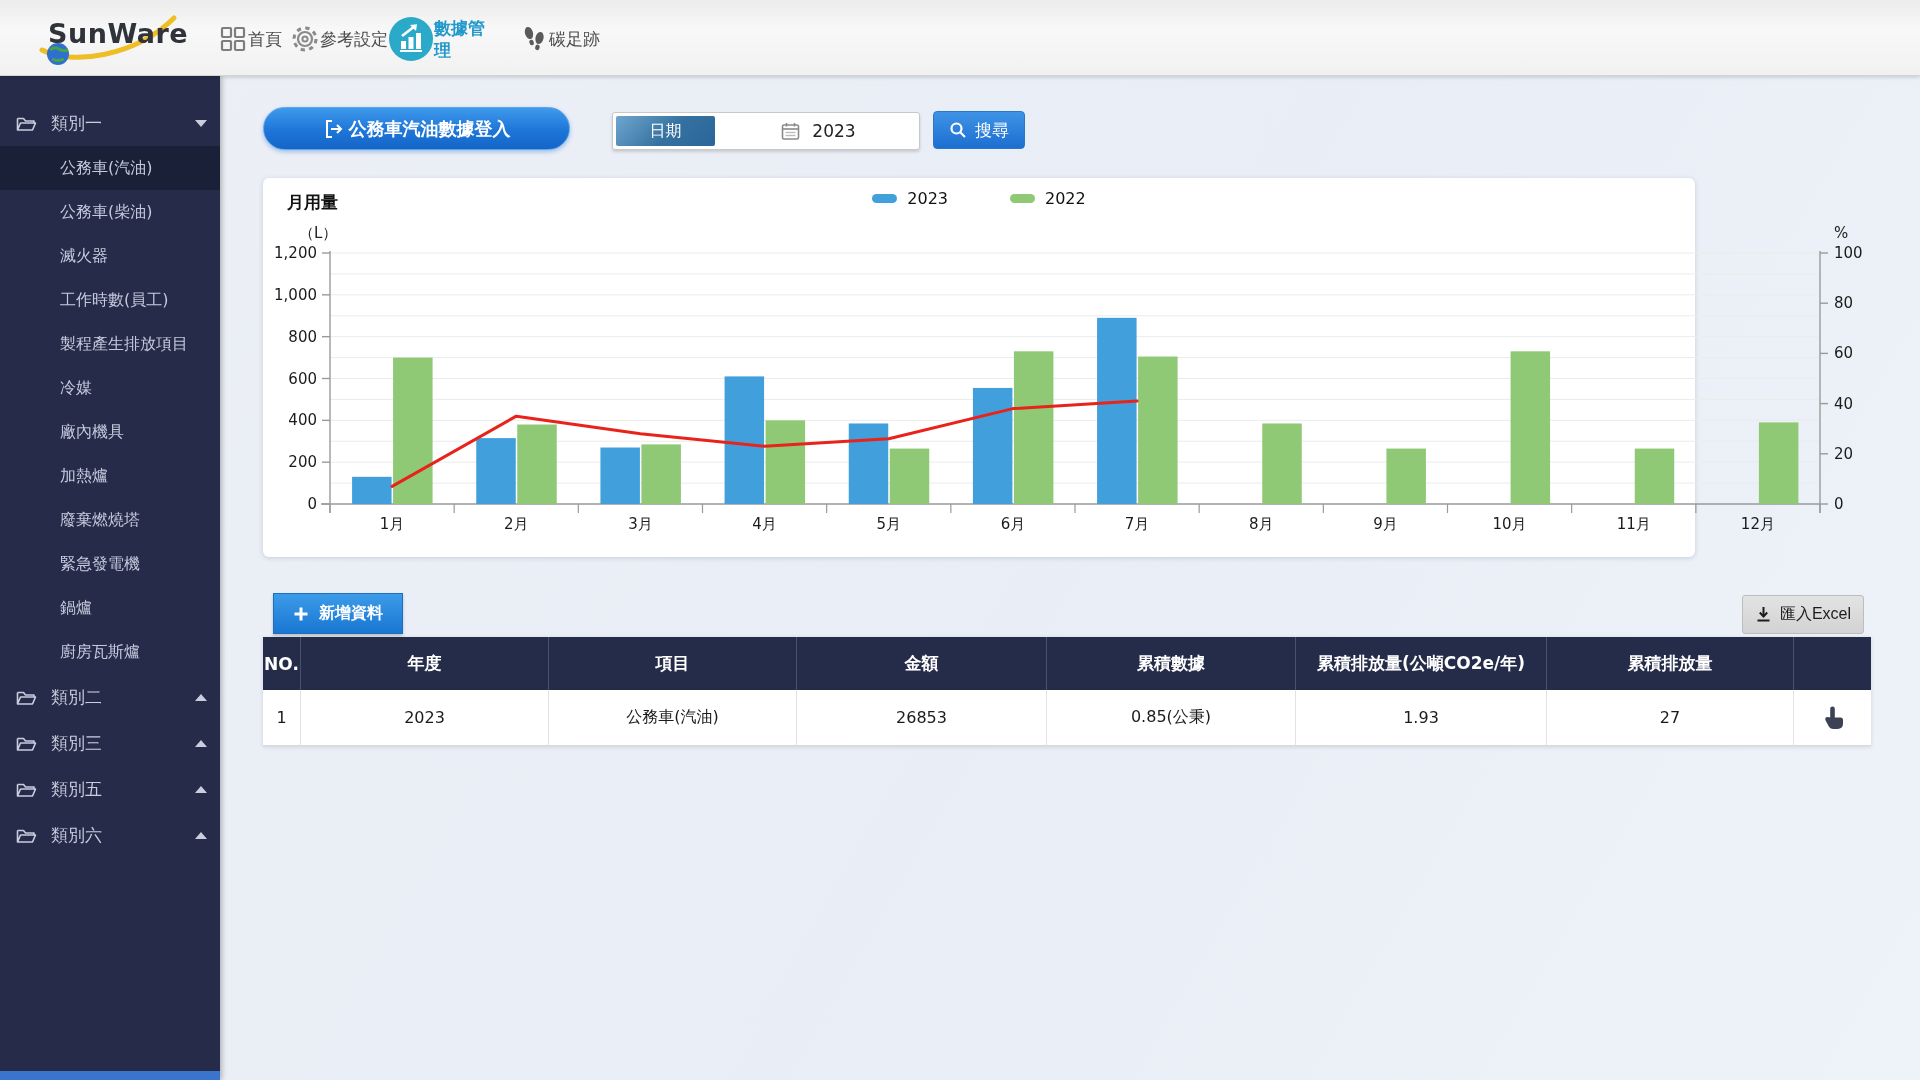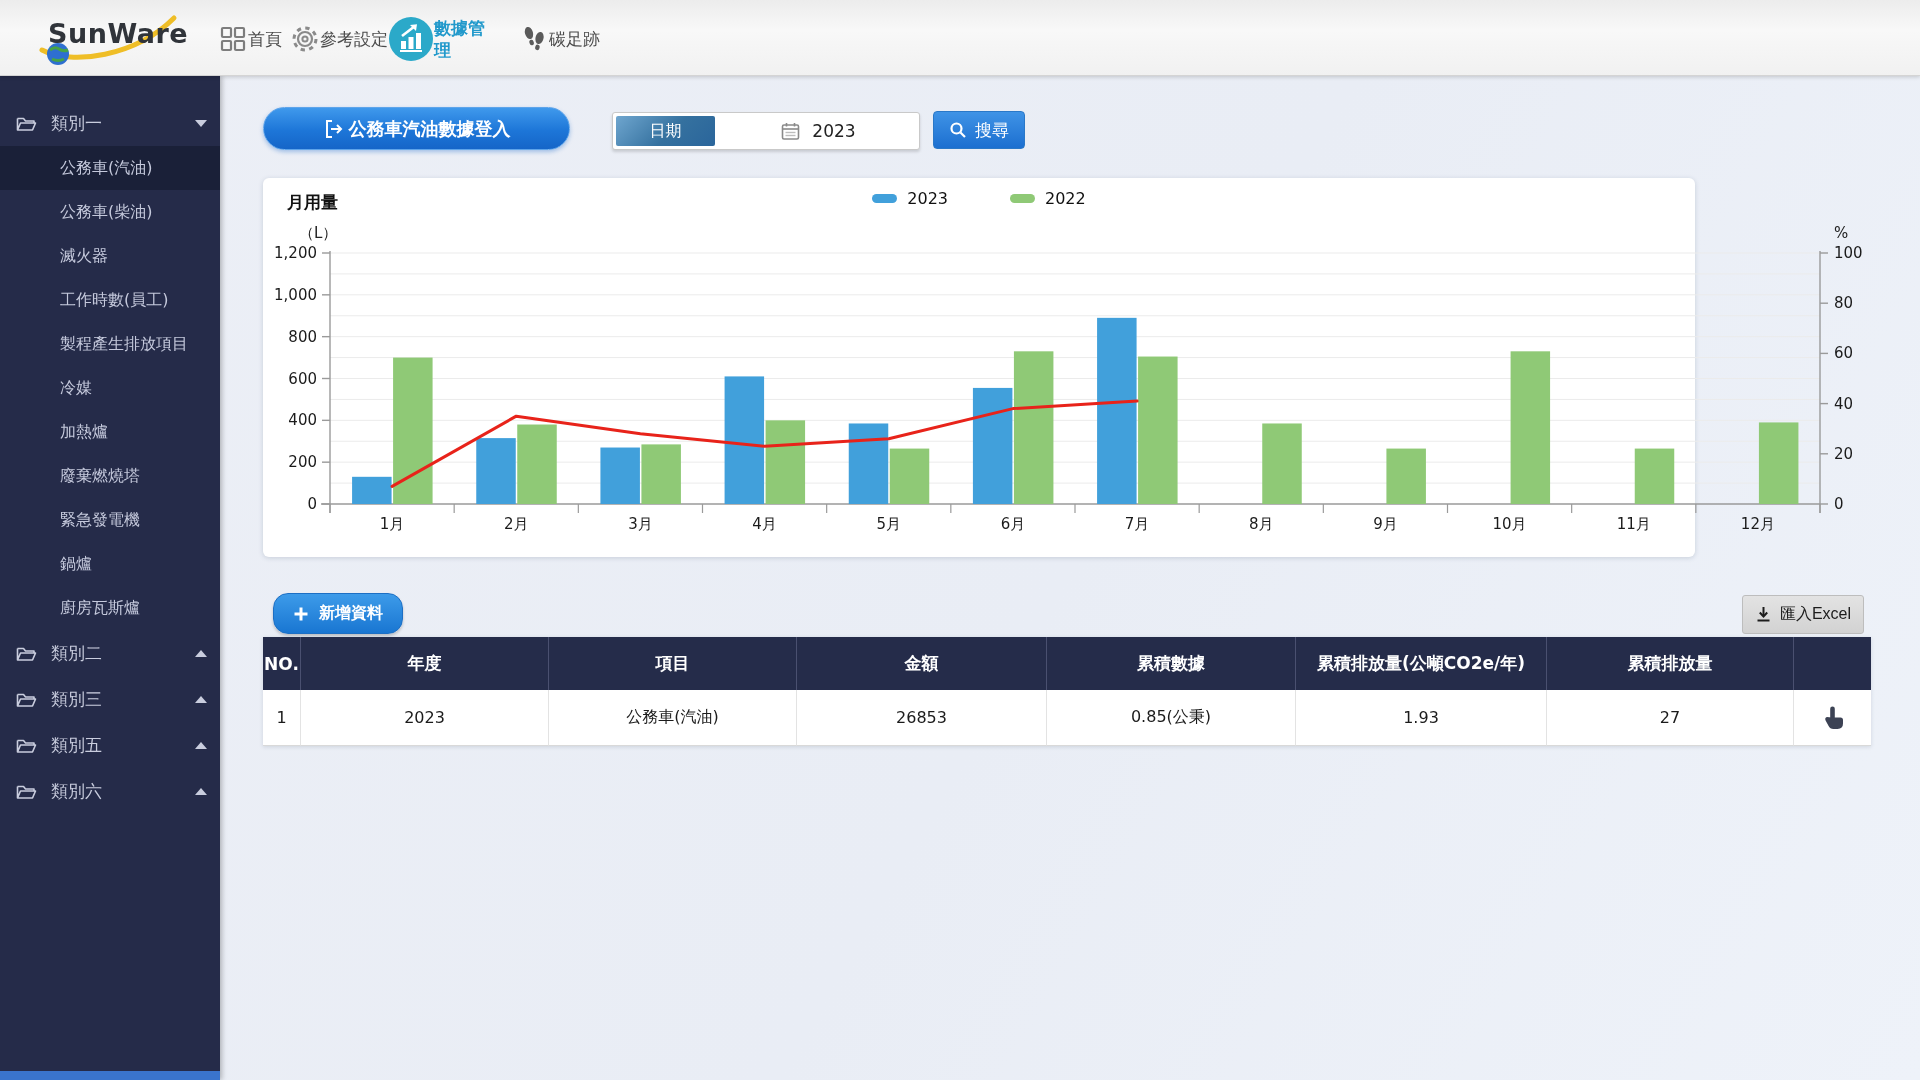--- a/index.html
+++ b/index.html
@@ -68,21 +68,21 @@
   .legend { position:absolute; left:0; right:0; top:11px; display:flex;
     justify-content:center; gap:62px; }
   .legend-item { display:flex; align-items:center; gap:10px; cursor:pointer; }
   .legend-pill { width:25px; height:9px; border-radius:5px; }
   .legend-label { font-size:16px; color:#111; }
   .chart-svg { position:absolute; left:0; top:0; }
   svg text { font-family:"DejaVu Sans","Liberation Sans",sans-serif; }
 
   
   .btn-add { position:absolute; left:273px; top:593px; width:130px; height:41px;
-    border:1px solid #1d6fc4; border-radius:15px; color:#fff; font-size:16px; font-weight:bold;
+    border:1px solid #1d6fc4; border-radius:0; color:#fff; font-size:16px; font-weight:bold;
     background:linear-gradient(180deg,#3d9be9 0%,#1976d2 100%);
     display:flex; align-items:center; justify-content:center; gap:10px; cursor:pointer;
     box-shadow:0 2px 3px rgba(0,0,0,.2); }
   .btn-import { position:absolute; left:1742px; top:595px; width:122px; height:39px;
     border:1px solid #bdbdbd; border-radius:3px; color:#1c1c1c; font-size:16px;
     background:linear-gradient(180deg,#e3e3e3 0%,#d2d2d2 100%);
     display:flex; align-items:center; justify-content:center; gap:8px; cursor:pointer; }
   .data-table { position:absolute; left:263px; top:637px; width:1608px;
     background:#fff; box-shadow:0 1px 4px rgba(40,60,90,.15); }
   .t-row { display:grid; grid-template-columns:38px 248px 248px 250px 249px 251px 247px 77px; }
@@ -176,20 +176,21 @@
           </svg>
           <span class="cat-label">類別一</span>
           <span class="tri down"></span>
         </div>
         <div class="sub-item selected">公務車(汽油)</div>
         <div class="sub-item">公務車(柴油)</div>
         <div class="sub-item">滅火器</div>
         <div class="sub-item">工作時數(員工)</div>
         <div class="sub-item">製程產生排放項目</div>
         <div class="sub-item">冷媒</div>
+        <div class="sub-item">廠內機具</div>
         <div class="sub-item">加熱爐</div>
         <div class="sub-item">廢棄燃燒塔</div>
         <div class="sub-item">緊急發電機</div>
         <div class="sub-item">鍋爐</div>
         <div class="sub-item">廚房瓦斯爐</div>
         <div class="cat-row">
           <svg class="folder" width="21" height="17" viewBox="0 0 21 17">
             <g stroke="#c9cdde" stroke-width="1.6" fill="none" stroke-linejoin="round">
               <path d="M1.5,3.5 h6 l2,2.5 h8.5 v2"></path>
               <path d="M1.5,15 L1.5,3.5 M1.5,15 L4.5,8 h15 L16.5,15 z"></path>

